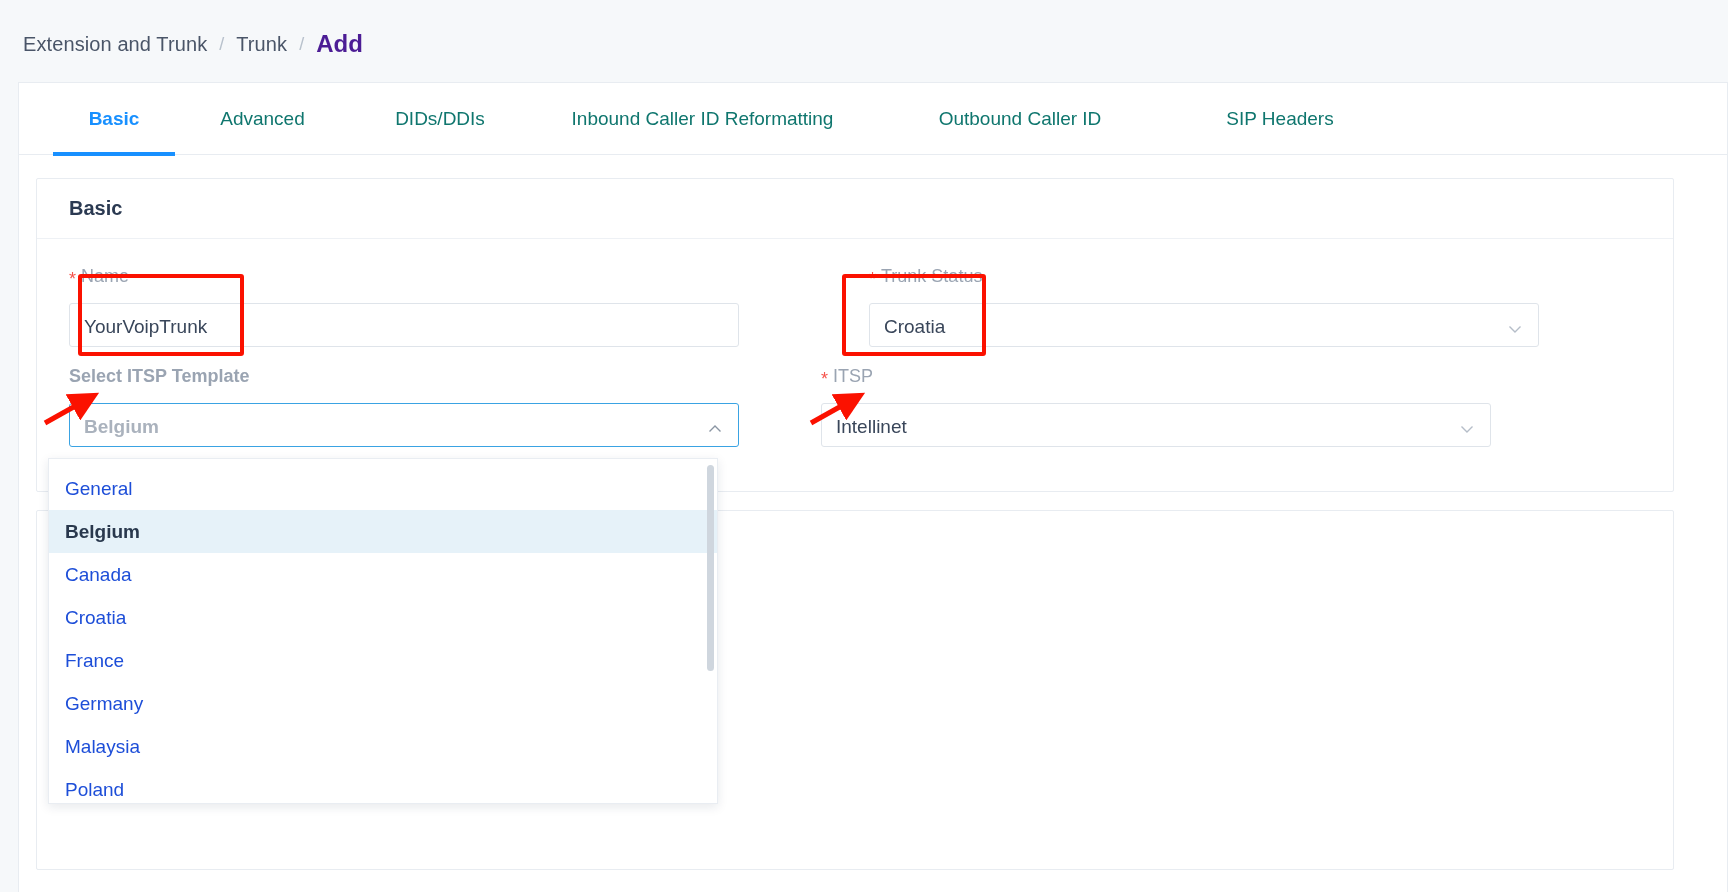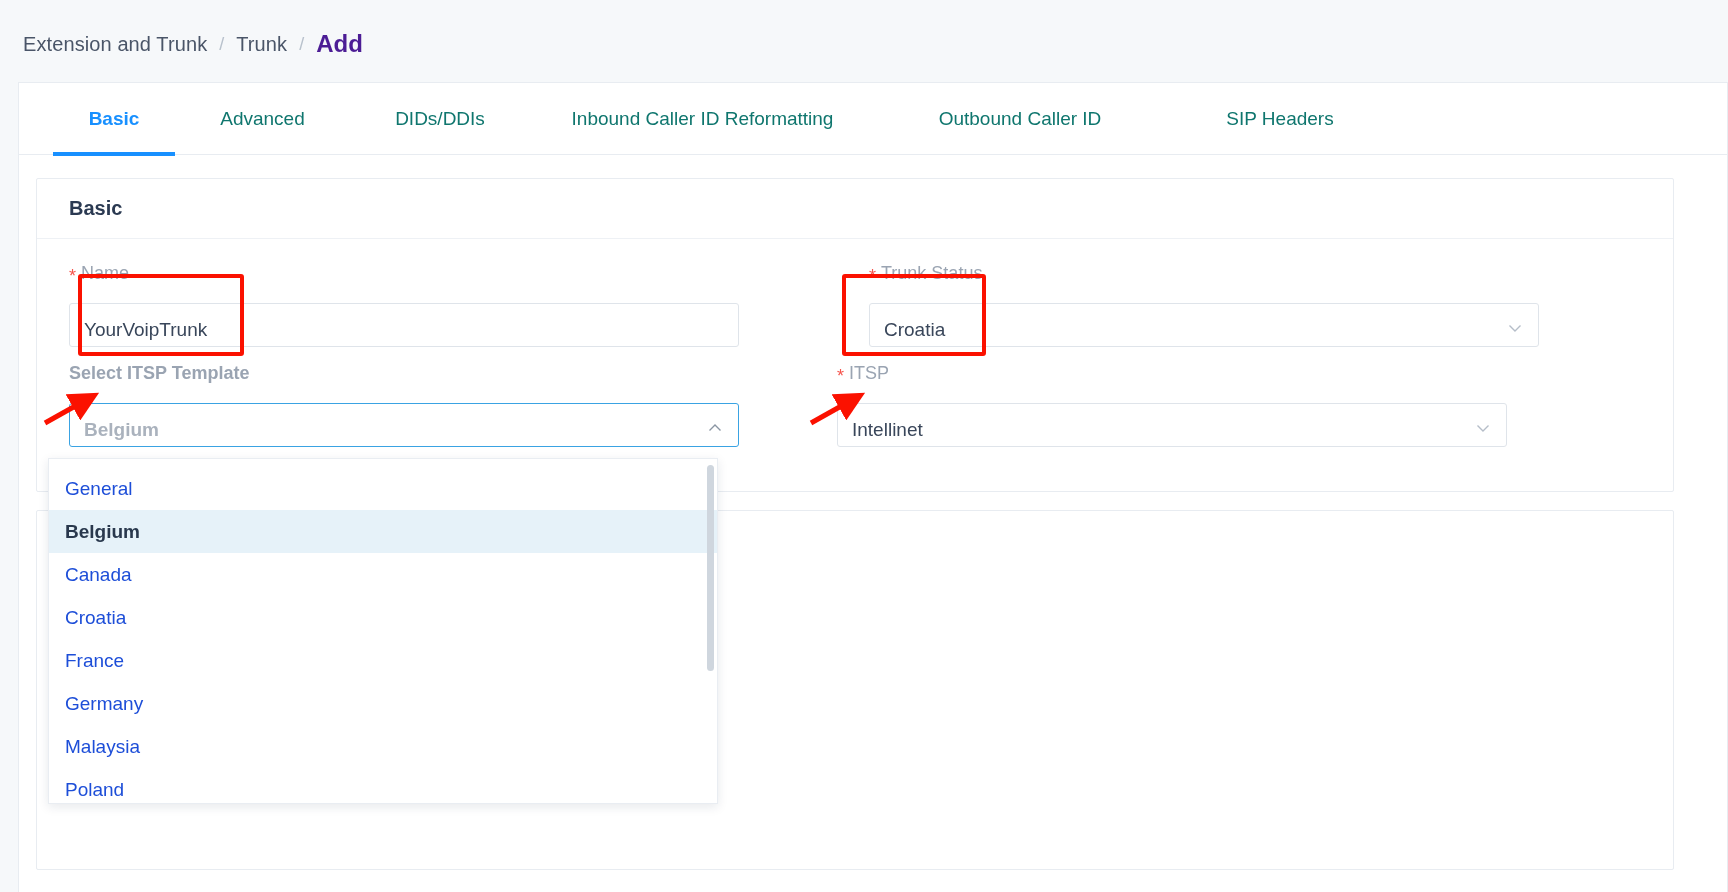--- a/index.html
+++ b/index.html
@@ -119,39 +119,39 @@
   }
 
   
   .field {
     position: absolute;
   }
   .field-label {
     font-size: 18px;
     color: #9aa4b2;
     height: 26px;
-    line-height: 20px;
+    line-height: 26px;
     white-space: nowrap;
   }
   .req-star {
     color: #f5544c;
     font-size: 18px;
     margin-right: 5px;
     position: relative;
     top: 3px;
   }
   .control {
     margin-top: 14px;
     height: 44px;
     border: 1px solid #dfe4ea;
     border-radius: 3px;
     background: #ffffff;
     display: flex;
-    align-items: flex-start;
-    padding: 15px 14px;
+    align-items: flex-end;
+    padding: 8px 14px;
     font-size: 19px;
     color: #39465a;
     position: relative;
   }
   .control.focused {
     border-color: #3aa3e3;
   }
   .control .value { flex: 1; }
   .control .placeholder { flex: 1; color: #aab2bd; }
   .chev {
@@ -288,21 +288,21 @@
         <div class="control focused">
           <span class="placeholder">Belgium</span>
           <span class="chev">
             <svg width="18" height="18" viewBox="0 0 18 18">
                 <path d="M3.5 11.5 L9 6 L14.5 11.5" fill="none" stroke="#8a95a3" stroke-width="1.4"></path>
               </svg>
           </span>
         </div>
       </div>
 
-      <div class="field" style="left:800px; top:124px; width:670px;">
+      <div class="field" style="left:784px; top:124px; width:670px;">
         <div class="field-label">
           <span class="req-star">*</span><span>ITSP</span>
         </div>
         <div class="control">
           <span class="value">Intellinet</span>
           <span class="chev">
             <svg width="18" height="18" viewBox="0 0 18 18">
                 <path d="M3.5 6.5 L9 12 L14.5 6.5" fill="none" stroke="#b5bdc8" stroke-width="1.4"></path>
               </svg>
           </span>

